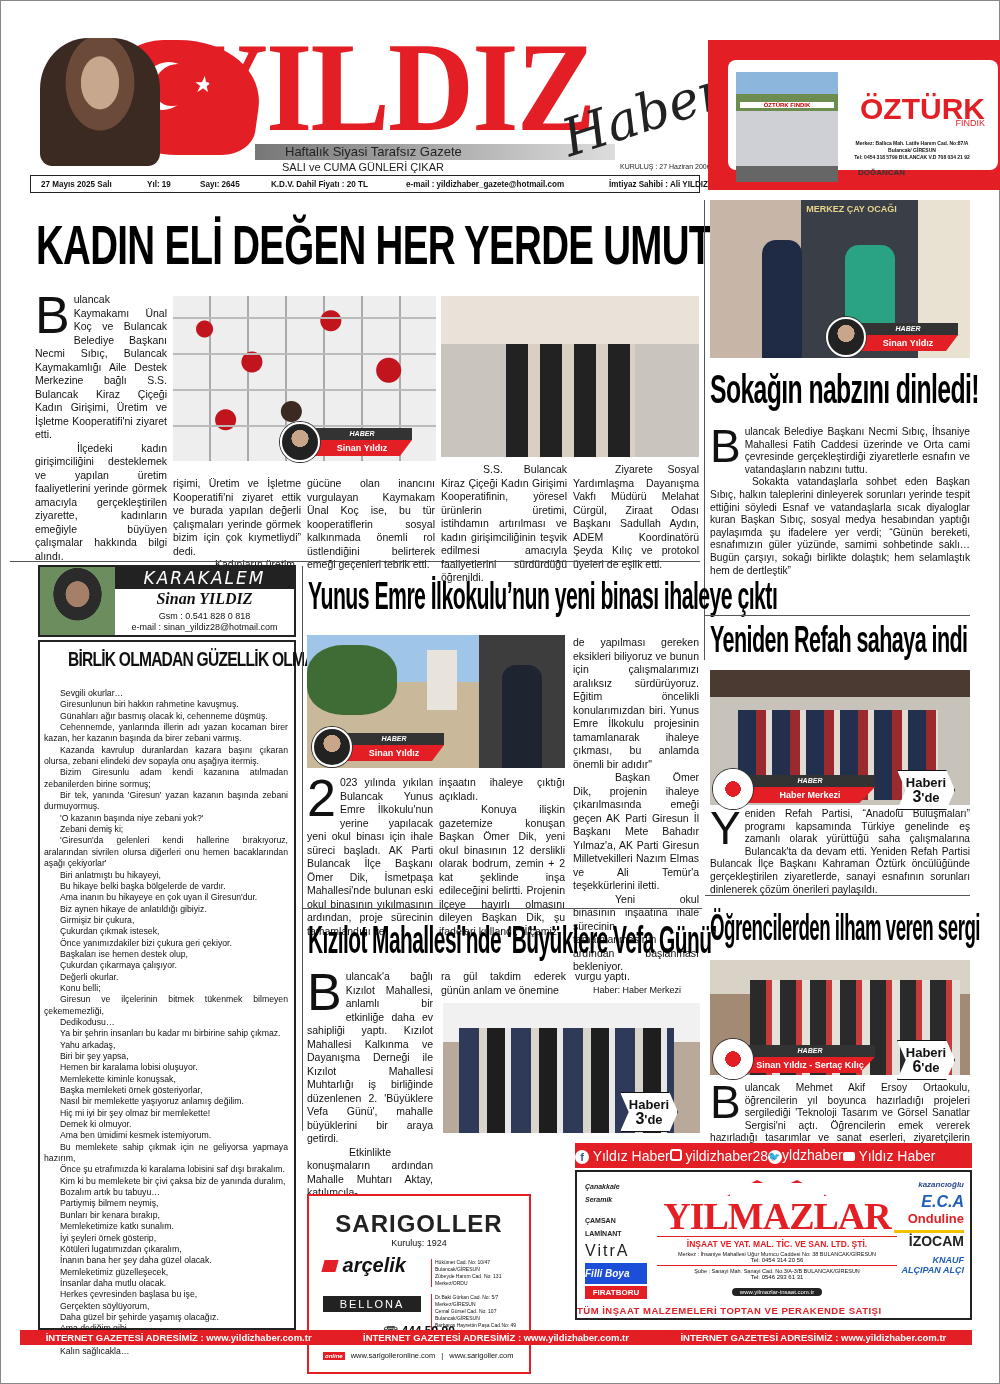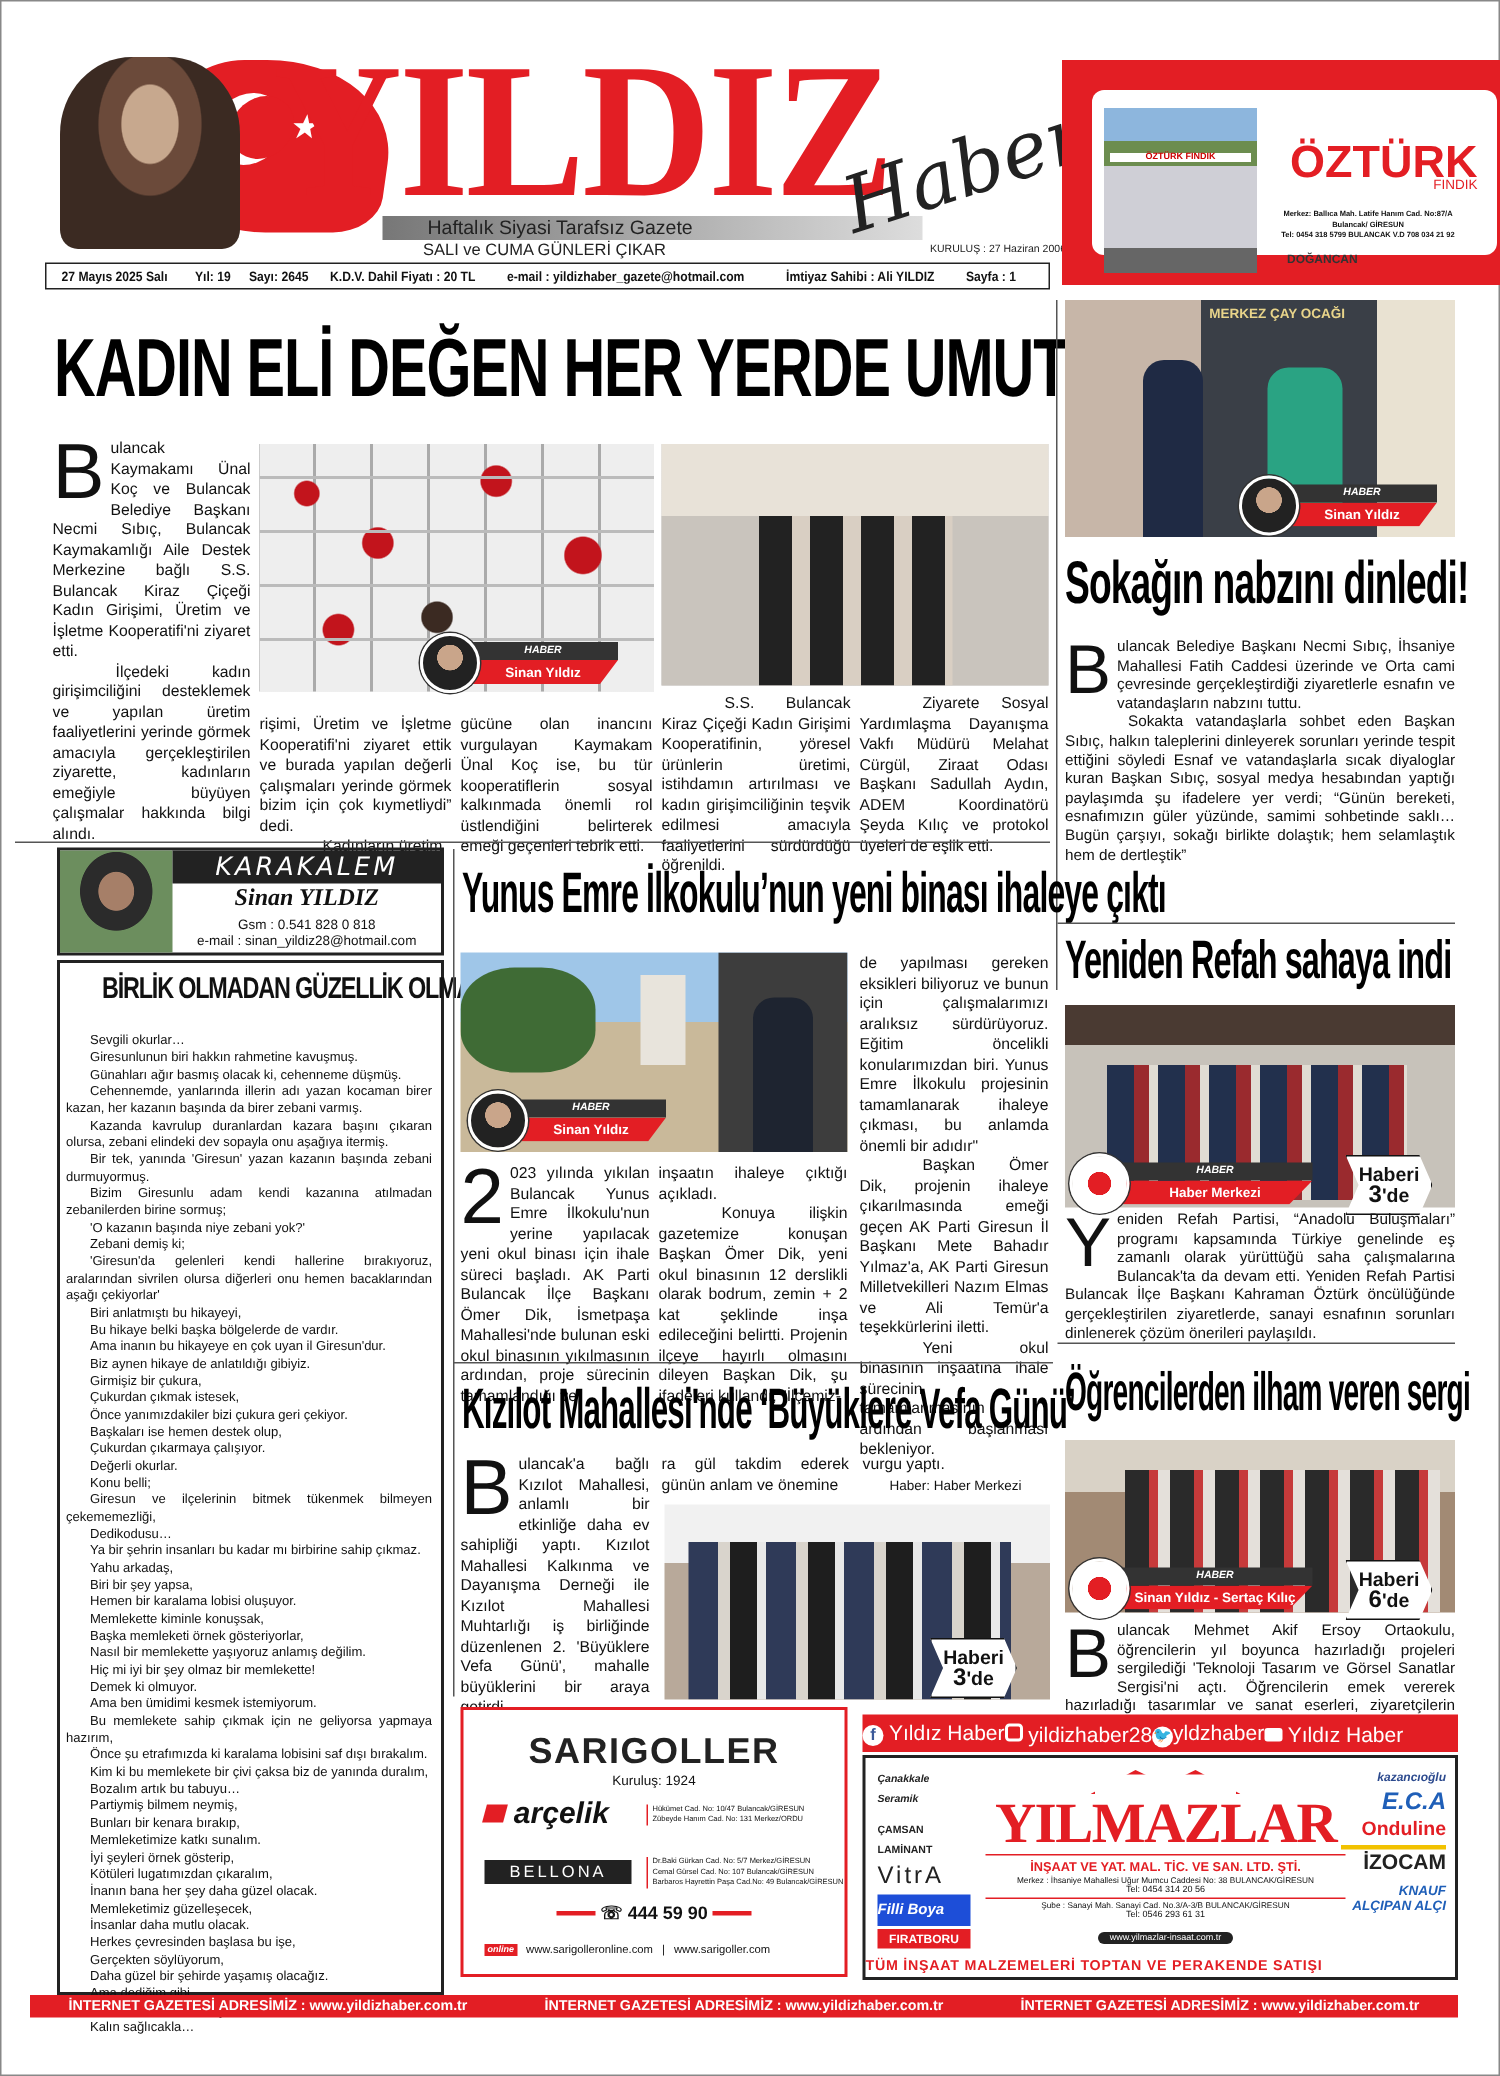--- a/index.html
+++ b/index.html
@@ -12,21 +12,21 @@
 .flag{left:110px;top:40px;width:150px;height:115px;background:#e31e24;border-radius:30% 60% 20% 50%;transform:skew(-8deg)}
 .flag .cres{position:absolute;left:30px;top:22px;width:48px;height:48px;border-radius:50%;background:#fff}
 .flag .cres2{position:absolute;left:42px;top:24px;width:42px;height:42px;border-radius:50%;background:#e31e24}
 .flag .star{position:absolute;left:82px;top:32px;color:#fff;font-size:22px}
 .logo{left:182px;top:22px;width:520px;height:130px;font-family:"Liberation Serif",serif;font-weight:bold;font-size:128px;color:#e31e24;letter-spacing:-2px;line-height:130px;transform:scaleX(0.93);transform-origin:left}
 .haber{left:560px;top:84px;font-family:"DejaVu Serif",serif;font-style:italic;font-size:52px;color:#222;transform:rotate(-18deg)}
 .tagbar{left:255px;top:144px;width:360px;height:16px;background:linear-gradient(90deg,#777,#ddd);}
 .tag1{left:285px;top:144px;font-size:13px;color:#222}
 .tag2{left:282px;top:161px;font-size:11px;color:#222}
 .kurulus{left:620px;top:163px;font-size:7px;color:#222}
-.infobar{left:30px;top:175px;width:670px;height:18px;border:1.5px solid #222;font-size:9px;font-weight:bold;display:flex;align-items:center;gap:10px;padding-left:10px;white-space:nowrap}
+.infobar{left:30px;top:175px;width:670px;height:18px;border:1.5px solid #222;font-size:9px;font-weight:bold;display:flex;align-items:center;gap:27px;padding-left:10px;white-space:nowrap}
 .infobar span{transform:scaleX(.9);transform-origin:left}
 
 .ad1{left:708px;top:40px;width:310px;height:150px;background:#e31e24;padding:20px}
 .ad1 .in{background:#fff;width:100%;height:100%;border-radius:8px;position:relative}
 .ad1 .photo{position:absolute;left:8px;top:12px;width:102px;height:110px;background:linear-gradient(#8db6dd 0 20%,#6c8d4f 20% 35%,#cfcfd6 35% 85%,#666 85%)}
 .ad1 .brand{position:absolute;left:132px;top:32px;font-size:30px;color:#e31e24;font-weight:bold}
 .ad1 .brand small{font-size:9px;display:block;text-align:right;margin-top:-8px;font-weight:normal}
 .ad1 .addr{position:absolute;left:118px;top:80px;width:132px;font-size:5px;text-align:center;line-height:7px;font-weight:bold}
 .ad1 .dogan{position:absolute;left:130px;top:108px;font-size:8px;font-weight:bold;color:#333}
 
@@ -167,22 +167,22 @@
   <div class="em" style="top:55px">e-mail : sinan_yildiz28@hotmail.com</div>
 </div>
 <div class="abs colbox">
   <div class="title">BİRLİK OLMADAN GÜZELLİK OLMAZ</div>
   <div class="body" id="colbody">
       <div>Sevgili okurlar…</div>
       <div>Giresunlunun biri hakkın rahmetine kavuşmuş.</div>
       <div>Günahları ağır basmış olacak ki, cehenneme düşmüş.</div>
       <div>Cehennemde, yanlarında illerin adı yazan kocaman birer kazan, her kazanın başında da birer zebani varmış.</div>
       <div>Kazanda kavrulup duranlardan kazara başını çıkaran olursa, zebani elindeki dev sopayla onu aşağıya itermiş.</div>
+      <div>Bizim Giresunlu adam kendi kazanına atılmadan zebanilerden birine sormuş;</div>
       <div>Bir tek, yanında 'Giresun' yazan kazanın başında zebani durmuyormuş.</div>
-      <div>Bizim Giresunlu adam kendi kazanına atılmadan zebanilerden birine sormuş;</div>
       <div>'O kazanın başında niye zebani yok?'</div>
       <div>Zebani demiş ki;</div>
       <div>'Giresun'da gelenleri kendi hallerine bırakıyoruz, aralarından sivrilen olursa diğerleri onu hemen bacaklarından aşağı çekiyorlar'</div>
       <div>Biri anlatmıştı bu hikayeyi,</div>
       <div>Bu hikaye belki başka bölgelerde de vardır.</div>
       <div>Ama inanın bu hikayeye en çok uyan il Giresun'dur.</div>
       <div>Biz aynen hikaye de anlatıldığı gibiyiz.</div>
       <div>Girmişiz bir çukura,</div>
       <div>Çukurdan çıkmak istesek,</div>
       <div>Önce yanımızdakiler bizi çukura geri çekiyor.</div>
@@ -303,21 +303,21 @@
   <p class="noind"><span class="drop" style="font-size:46px;line-height:36px">B</span><span>ulancak Mehmet Akif Ersoy Ortaokulu, öğrencilerin yıl boyunca hazırladığı projeleri sergilediği 'Teknoloji Tasarım ve Görsel Sanatlar Sergisi'ni açtı. Öğrencilerin emek vererek hazırladığı tasarımlar ve sanat eserleri, ziyaretçilerin beğenisine sunuldu.</span></p>
 </div>
 
 <div class="abs redbar" style="left:575px;top:1143px;width:397px;height:25px;display:flex;align-items:center;justify-content:flex-start;font-size:14px">
   <span><span style="display:inline-block;width:14px;height:14px;border-radius:50%;background:#fff;color:#3b5998;font-size:11px;text-align:center;line-height:14px;font-weight:bold">f</span> <span>Yıldız Haber</span></span>
   <span><span style="display:inline-block;width:12px;height:12px;border:2px solid #fff;border-radius:3px"></span> <span>yildizhaber28</span></span>
   <span><span style="display:inline-block;width:14px;height:14px;border-radius:50%;background:#fff;color:#1da1f2;font-size:10px;text-align:center;line-height:14px">🐦</span><span>yldzhaber</span></span>
   <span><span style="display:inline-block;width:12px;height:9px;background:#fff;border-radius:2px"></span> <span>Yıldız Haber</span></span>
 </div>
 
-<div class="abs" style="left:307px;top:1138px;width:258px;height:180px;border:2px solid #e31e24;background:#fff">
+<div class="abs" style="left:307px;top:1194px;width:224px;height:180px;border:2px solid #e31e24;background:#fff">
   <div style="position:absolute;left:0;right:0;top:14px;text-align:center;font-weight:bold;font-size:24px;letter-spacing:1px;color:#222">SARIGOLLER</div>
   <div style="position:absolute;left:0;right:0;top:42px;text-align:center;font-weight:normal;font-size:9px">Kuruluş: 1924</div>
   <div style="position:absolute;left:14px;top:58px;font-size:20px;font-style:italic;font-weight:bold"><span style="display:inline-block;width:14px;height:12px;background:#e31e24;transform:skew(-15deg)"></span> <span>arçelik</span></div>
   <div style="position:absolute;left:122px;top:63px;font-size:5px;line-height:7px;border-left:1px solid #e31e24;padding-left:3px">
       <div>Hükümet Cad. No: 10/47 Bulancak/GİRESUN</div>
       <div>Zübeyde Hanım Cad. No: 131 Merkez/ORDU</div>
     </div>
   <div style="position:absolute;left:14px;top:100px;width:98px;height:16px;background:#222;color:#fff;font-size:11px;letter-spacing:2px;text-align:center;line-height:16px">BELLONA</div>
   <div style="position:absolute;left:122px;top:98px;font-size:5px;line-height:7px;border-left:1px solid #e31e24;padding-left:3px">
       <div>Dr.Baki Gürkan Cad. No: 5/7 Merkez/GİRESUN</div>

